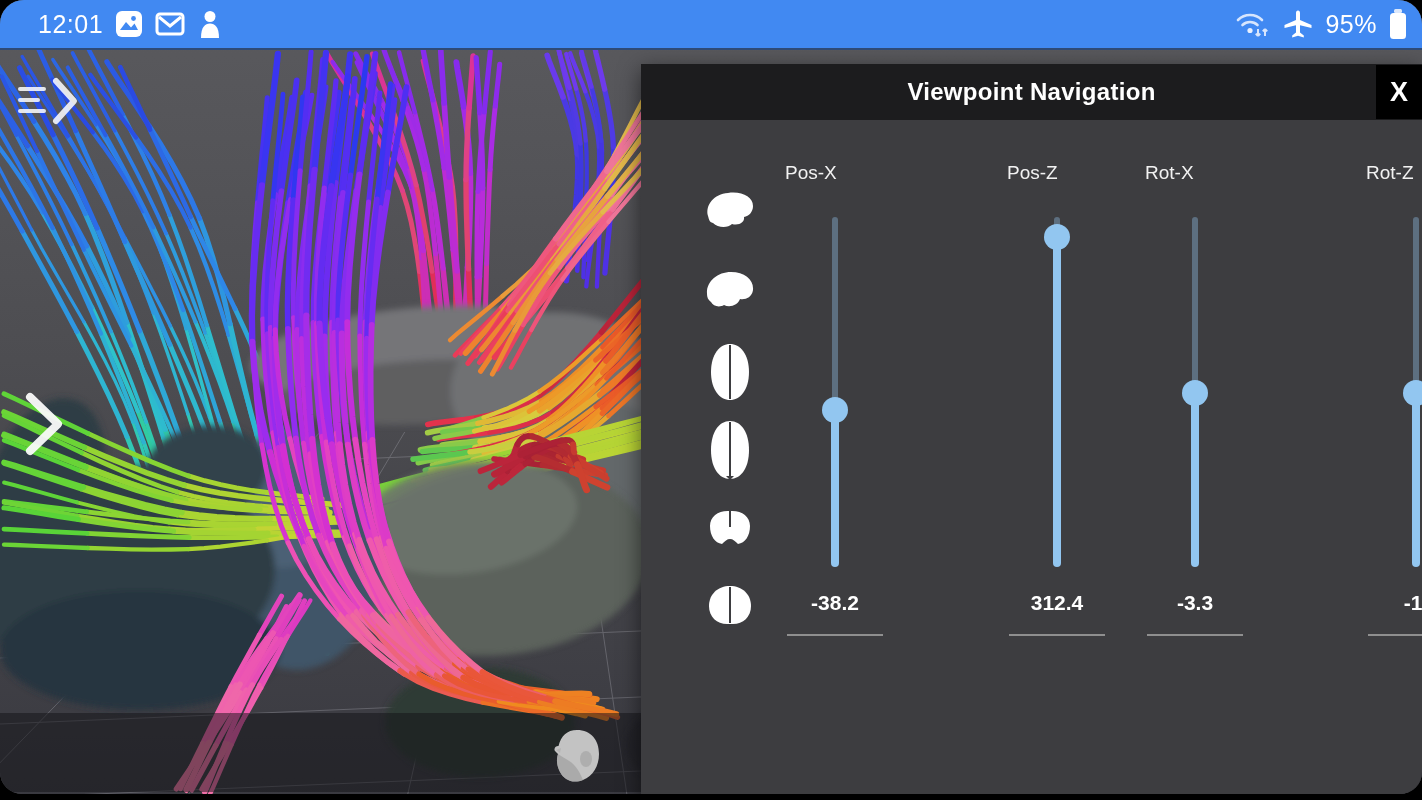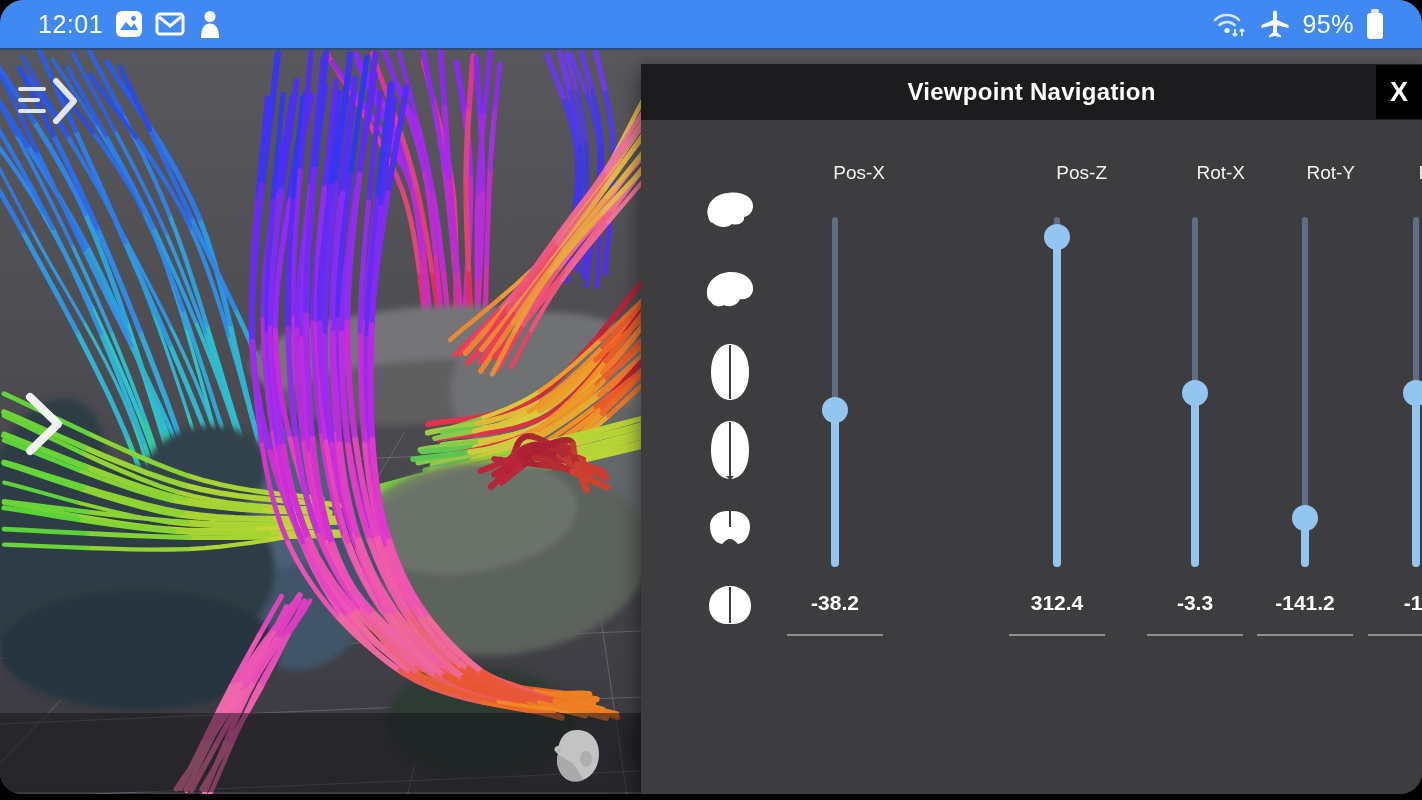--- a/index.html
+++ b/index.html
@@ -2,21 +2,21 @@
 <html style="--c-status-bar: #4189f2; --c-panel-bg: #3d3d40; --c-header-bg: #1c1c1e; --c-slider-fill: #92c6f0; --c-slider-track: #5d6f80; --c-toolbar-active: #9dccf2;"><head>
 <meta charset="utf-8">
 <style>
   html,body{margin:0;padding:0;background:#000;width:1422px;height:800px;overflow:hidden;
     font-family:"Liberation Sans", sans-serif;}
   .screen{position:absolute;left:0;top:0;width:1422px;height:794px;border-radius:24px 24px 22px 22px;
     overflow:hidden;background:#48484c;}
   
   .status-bar{position:absolute;left:0;top:0;width:100%;height:50px;
     background:var(--c-status-bar,#4189f2);display:flex;align-items:center;justify-content:space-between;
-    box-sizing:border-box;padding:0 37px 0 38px;border-bottom:2px solid #2e4a77;z-index:40;color:#fff;}
+    box-sizing:border-box;padding:0 14px 0 38px;border-bottom:2px solid #2e4a77;z-index:40;color:#fff;}
   .sb-left,.sb-right{display:flex;align-items:center;gap:11px;}
   .sb-time,.sb-batt{font-size:25px;color:#fff;letter-spacing:0.5px;}
   .sb-ic{display:block;}
   
   #scene{position:absolute;left:0;top:0;z-index:1;cursor:grab;}
   
   .menu-btn{position:absolute;left:10px;top:74px;width:66px;height:52px;background:none;border:none;z-index:10;cursor:pointer;}
   .chevron-btn{position:absolute;left:14px;top:388px;width:50px;height:70px;background:none;border:none;z-index:10;cursor:pointer;}
   
   .toolbar{position:absolute;left:0;top:713px;width:100%;height:79px;background:rgba(17,17,21,0.5);z-index:15;}
@@ -28,21 +28,21 @@
     background:var(--c-panel-bg,#3d3d40);z-index:20;border-radius:0 0 8px 8px;
     box-shadow:0 6px 22px rgba(0,0,0,0.55);}
   .panel-header{position:absolute;left:0;top:0;width:100%;height:56px;background:var(--c-header-bg,#1c1c1e);
     display:flex;align-items:center;justify-content:center;}
   .panel-title{color:#fff;font-size:24px;font-weight:bold;letter-spacing:0.3px;}
   .panel-close{position:absolute;right:0;top:1px;width:46px;height:54px;background:#000;border:none;
     color:#fff;font-size:27px;font-weight:bold;cursor:pointer;line-height:54px;text-align:center;padding:0;}
   .view-btn{position:absolute;left:52px;width:74px;height:68px;background:none;border:none;padding:0;
     display:flex;align-items:center;justify-content:center;cursor:pointer;}
   .s-col{position:absolute;top:0;width:100px;height:608px;}
-  .s-label{position:absolute;top:98px;width:100%;text-align:right;font-size:19px;color:#f2f2f2;}
+  .s-label{position:absolute;top:98px;width:100%;text-align:left;font-size:19px;color:#f2f2f2;}
   .s-track{position:absolute;left:47px;top:153px;width:6px;border-radius:3px;background:var(--c-slider-track,#5d6f80);cursor:pointer;}
   .s-fill{position:absolute;left:46px;width:8px;border-radius:4px;background:var(--c-slider-fill,#92c6f0);cursor:pointer;}
   .s-thumb{position:absolute;left:37px;width:26px;height:26px;border-radius:50%;background:var(--c-slider-fill,#92c6f0);cursor:pointer;}
   .s-value{position:absolute;top:527px;width:100%;text-align:center;font-size:21px;font-weight:bold;color:#fff;}
   .s-underline{position:absolute;top:570px;left:2px;width:96px;height:2px;background:#8f8f8f;}
 </style>
 </head>
 <body>
 
 <div class="screen">
@@ -993,28 +993,20 @@
         <div class="s-underline"></div>
       </div>
       <div class="s-col" style="left: 504px;">
         <span class="s-label">Rot-X</span>
         <div class="s-track" style="height:176px"></div>
         <div class="s-fill" style="top:329px;height:174px"></div>
         <div class="s-thumb" style="top:316px"></div>
         <span class="s-value">-3.3</span>
         <div class="s-underline"></div>
       </div>
-      <div class="s-col" style="left: 614px;">
-        <span class="s-label">Rot-Y</span>
-        <div class="s-track" style="height:301px"></div>
-        <div class="s-fill" style="top:454px;height:49px"></div>
-        <div class="s-thumb" style="top:441px"></div>
-        <span class="s-value">-141.2</span>
-        <div class="s-underline"></div>
-      </div>
       <div class="s-col" style="left: 725px;">
         <span class="s-label">Rot-Z</span>
         <div class="s-track" style="height:176px"></div>
         <div class="s-fill" style="top:329px;height:174px"></div>
         <div class="s-thumb" style="top:316px"></div>
         <span class="s-value">-1.</span>
         <div class="s-underline"></div>
       </div>
     </div>
 

